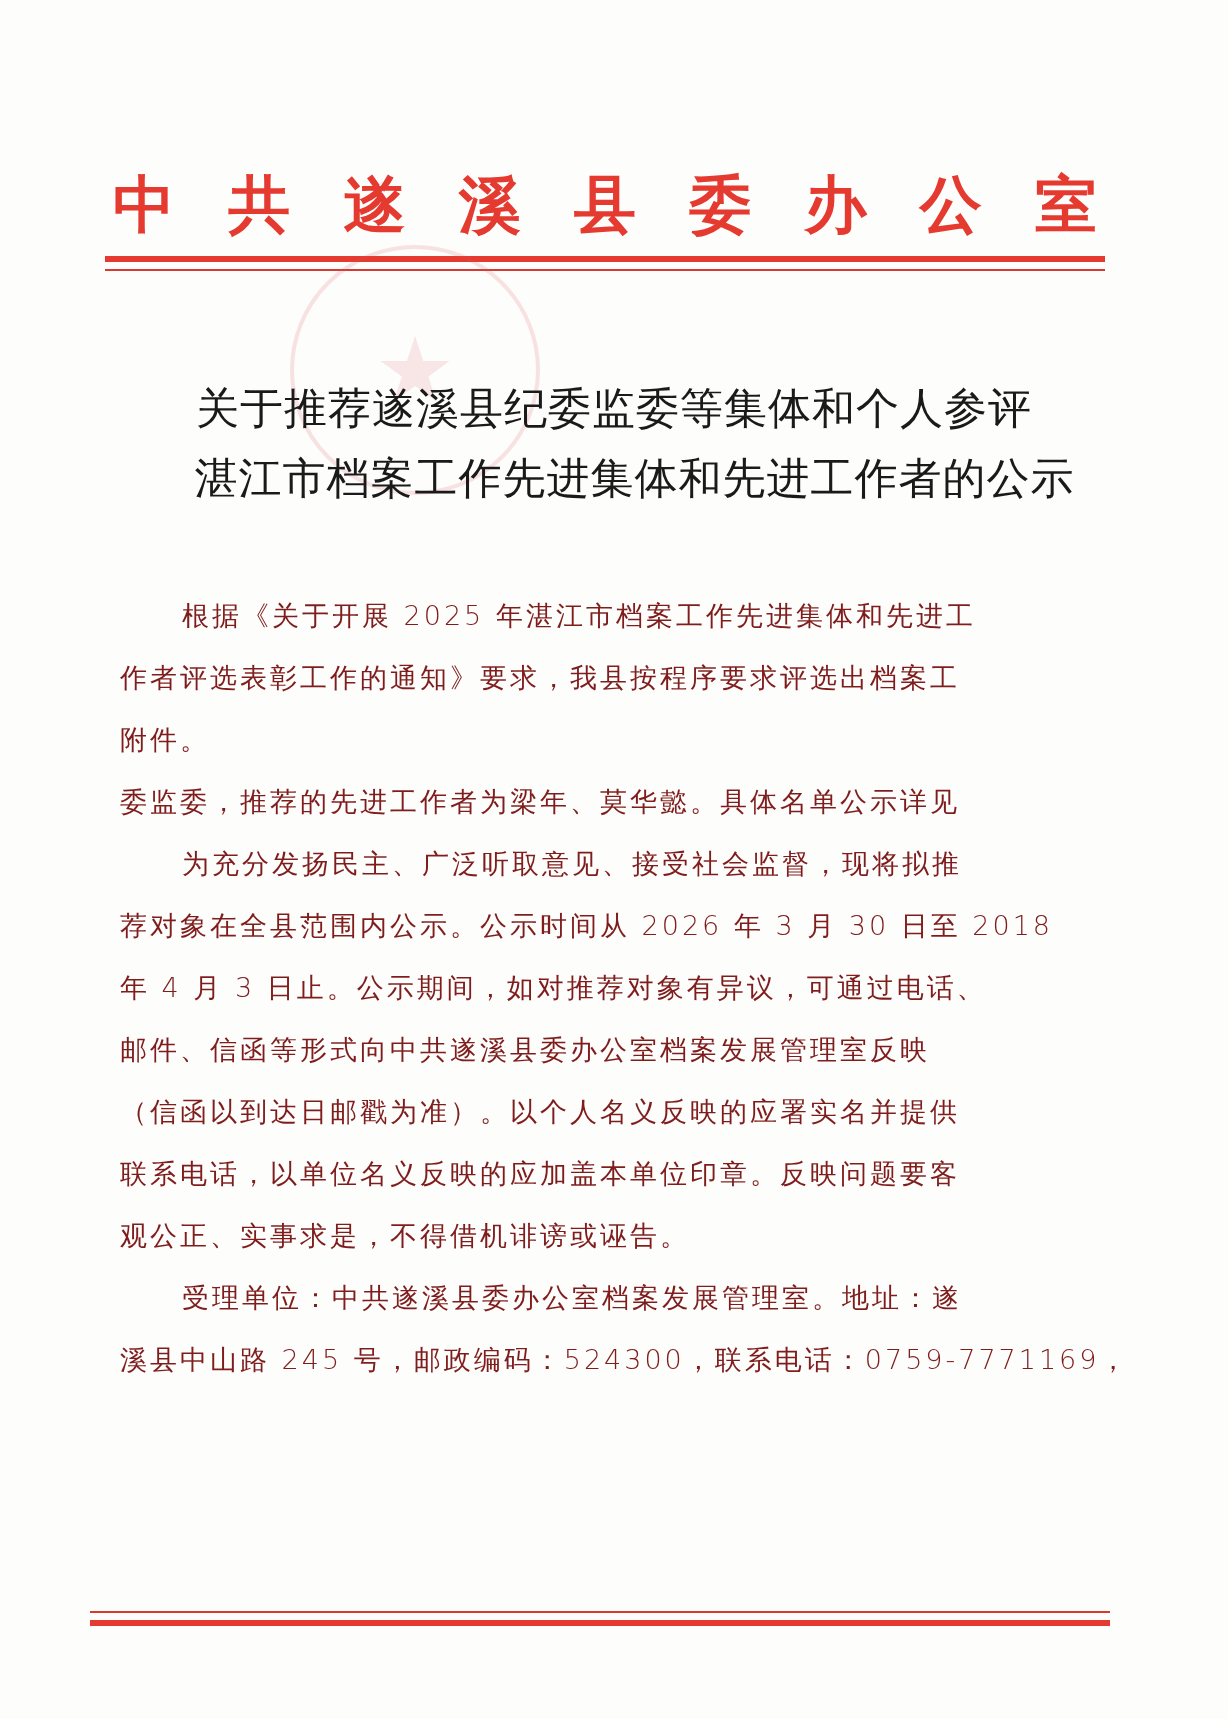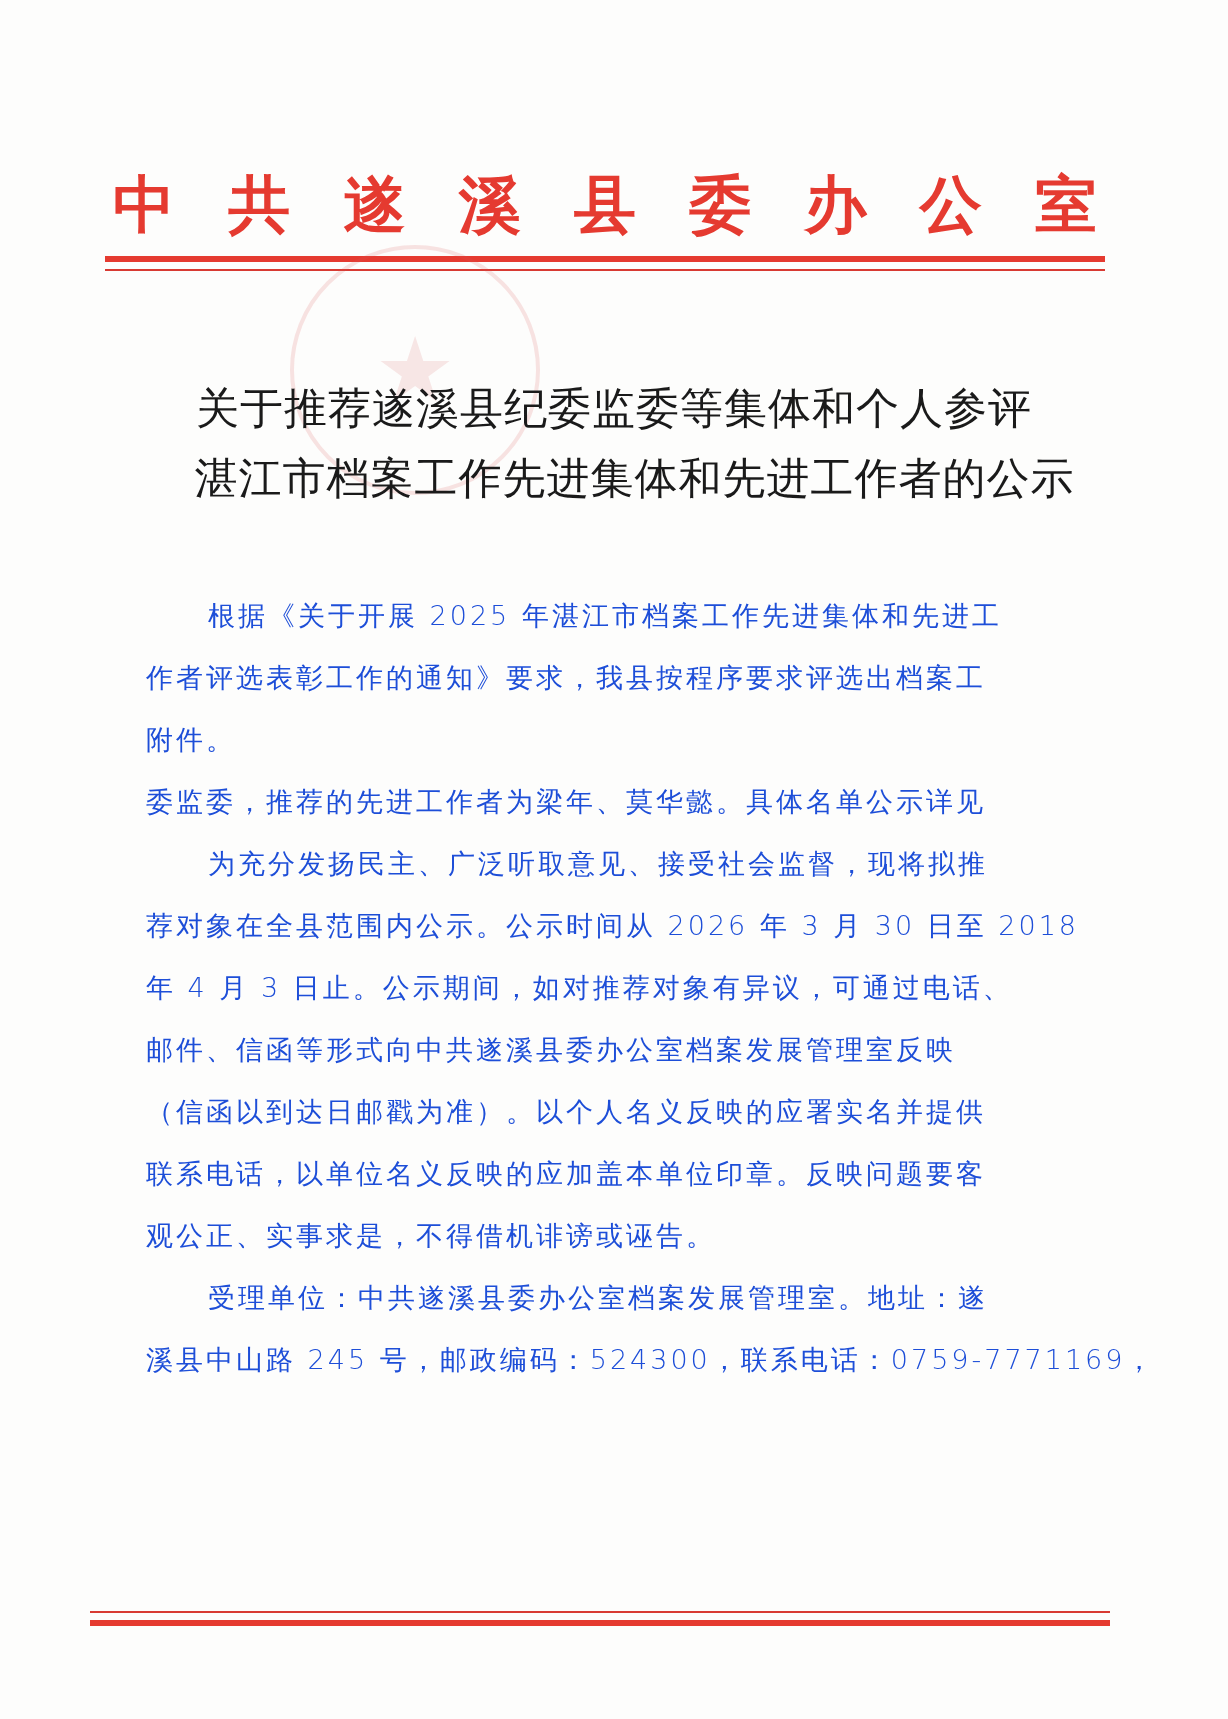--- a/index.html
+++ b/index.html
@@ -31,21 +31,21 @@
     }
     .title {
       position: absolute; left: 0; width: 1228px; text-align: center;
       font-size: 43px; line-height: 60px; letter-spacing: 1px; color: #1a1a1a;
       font-family: "DejaVu Serif", "Liberation Serif", serif;
     }
     .title-line { display: block; }
     .body-text {
       position: absolute; left: 120px; top: 585px; width: 940px;
       font-size: 27px; line-height: 62px; letter-spacing: 3px;
-      color: #1d4ed8; font-family: "DejaVu Sans", sans-serif; font-weight: 300; margin-left: 26px;
+      color: #7f1d1d; font-family: "DejaVu Sans", sans-serif; font-weight: 300;
     }
     .para { margin: 0; text-indent: 2em; text-align: justify; text-align-last: left; }
     .line { display: block; white-space: nowrap; }
     .line.indent { padding-left: 62px; }
   </style>
 </head>
 <body>
 
 <div class="page">
 

